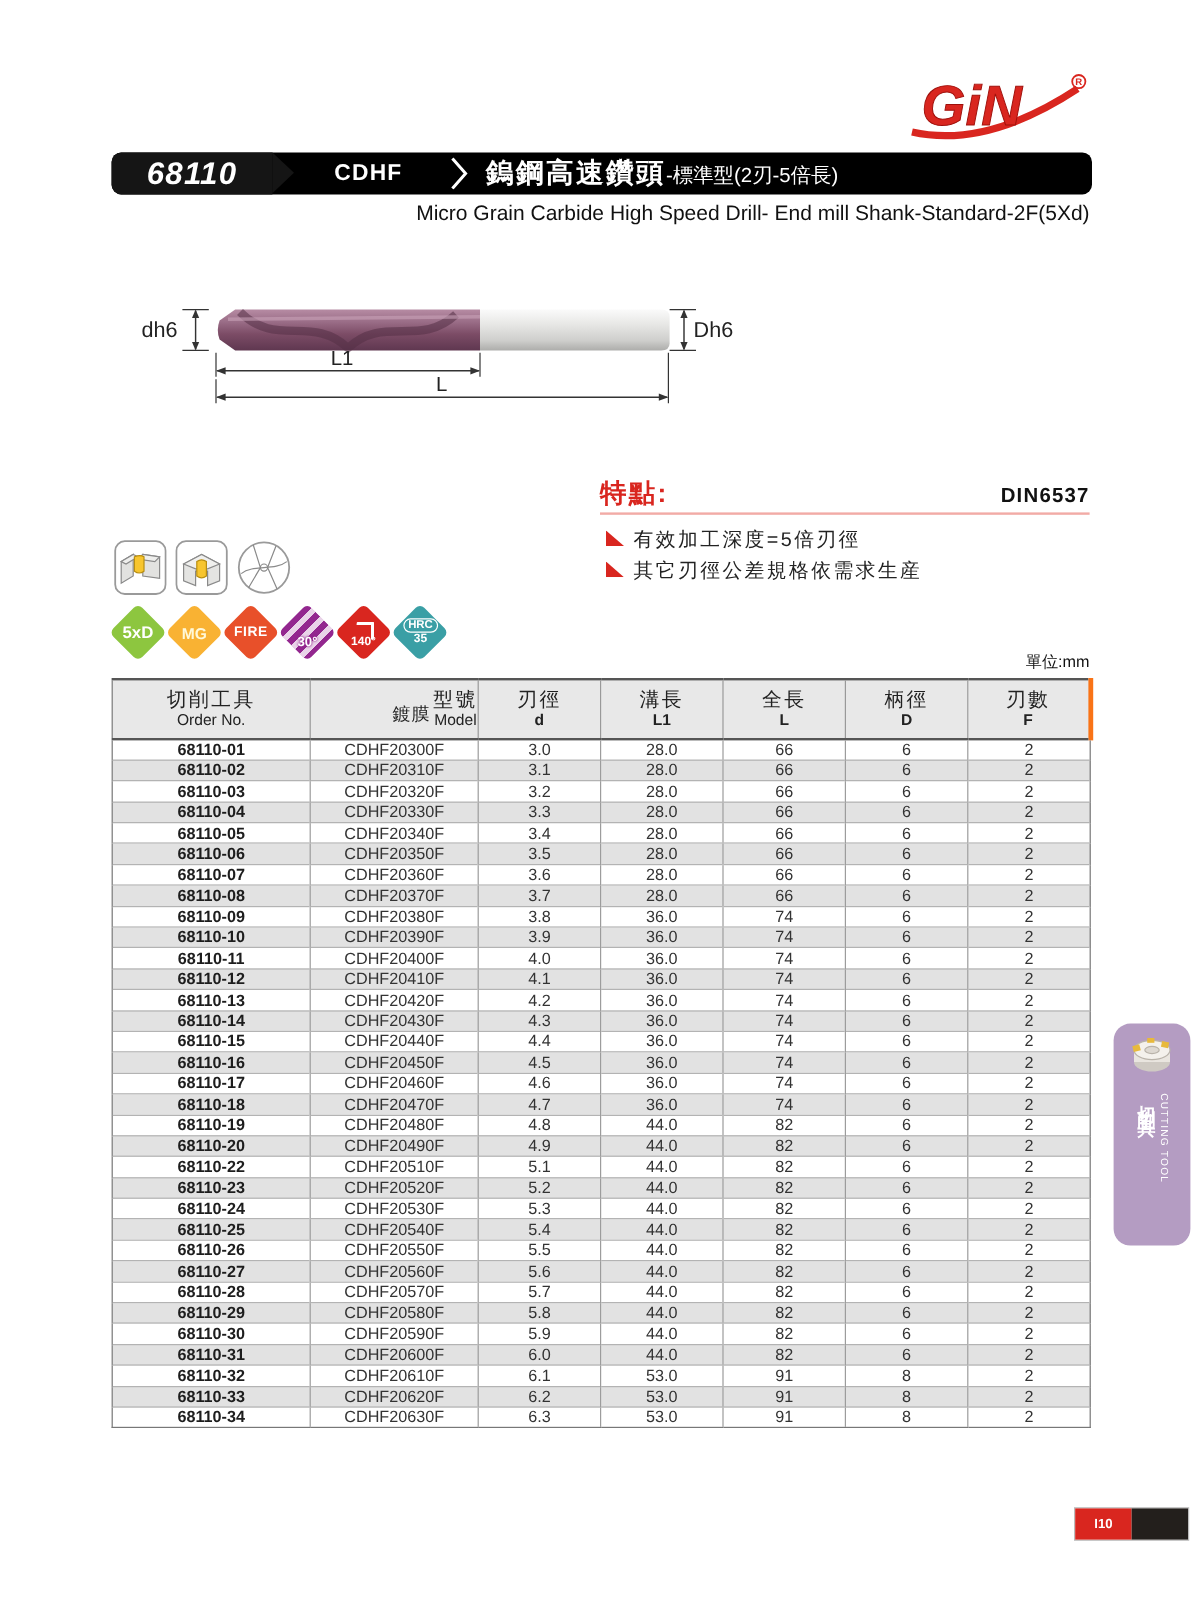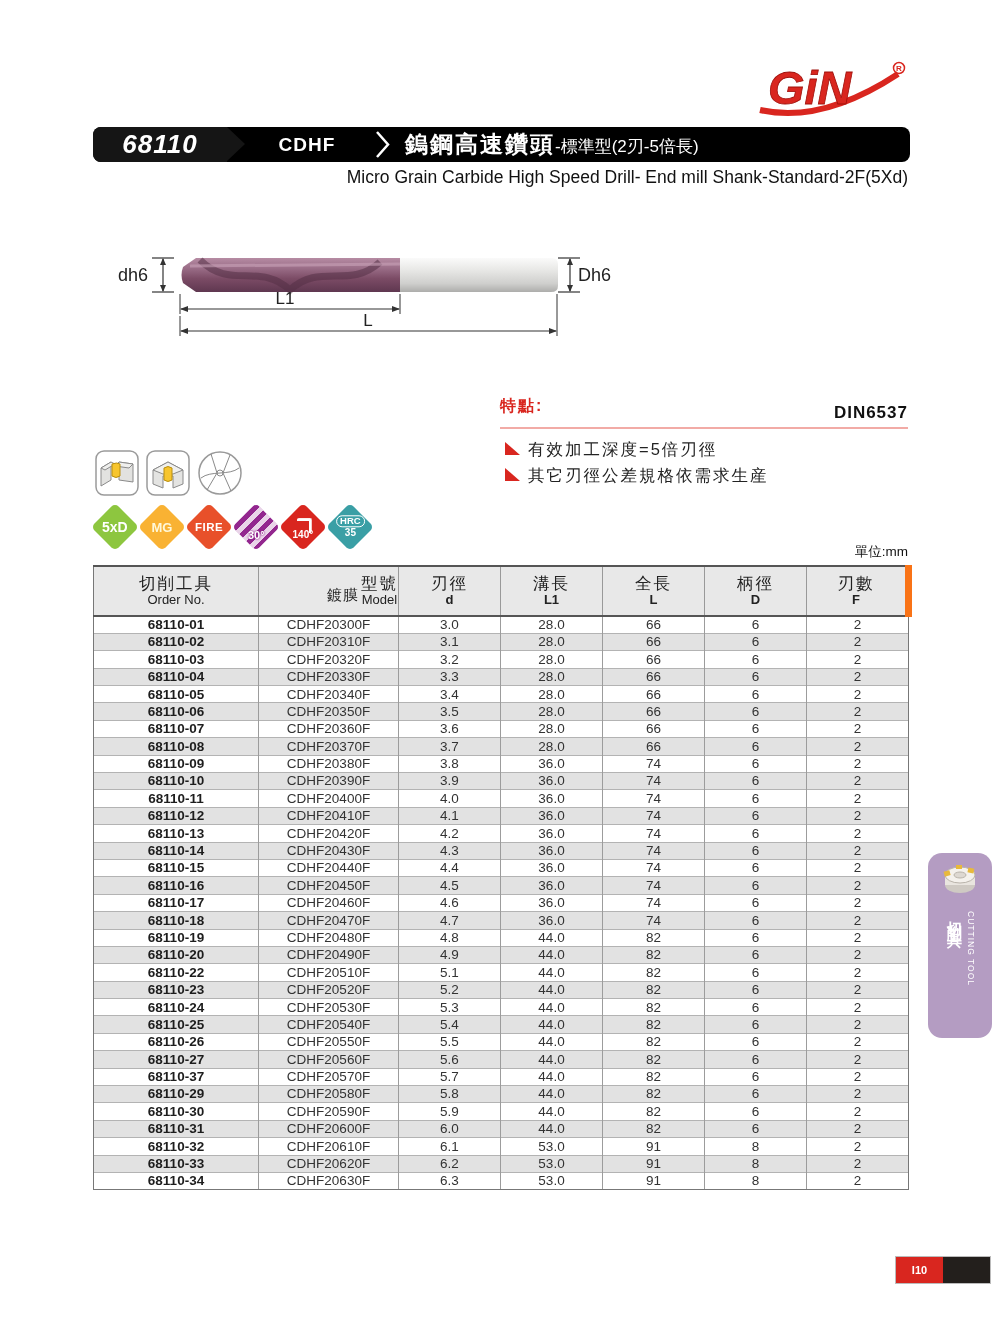--- a/index.html
+++ b/index.html
@@ -23,21 +23,21 @@
   .banner-chevron { position:absolute; left:282px; top:4px; }
   .title-cn { position:absolute; left:312px; top:0; height:35px; line-height:34px; color:#fff; white-space:nowrap; }
   .title-cn .main { font-size:23px; font-weight:600; letter-spacing:2px; }
   .title-cn .suffix { font-size:17px; font-weight:500; }
   .subtitle { position:absolute; right:92px; top:167px; font-size:17.5px; font-weight:normal; color:#111; }
 
   
   .diagram { position:absolute; left:100px; top:246px; }
 
   
-  .feat-head { position:absolute; left:500px; top:396px; color:#d9261f; font-size:16px; font-weight:bold; letter-spacing:2px; }
+  .feat-head { position:absolute; left:500px; top:396px; color:#d9261f; font-size:22px; font-weight:bold; letter-spacing:2px; }
   .feat-std  { position:absolute; right:92px; top:403px; color:#111; font-size:17px; font-weight:bold; letter-spacing:1px; }
   .feat-rule { position:absolute; left:500px; right:92px; top:427px; height:2px; background:#f2aba6; }
   .feat-item { position:absolute; left:505px; display:flex; align-items:flex-start; gap:8px; }
   .feat-item.i0 { top:439px; } .feat-item.i1 { top:465px; }
   .tri { width:15px; height:13px; margin-top:3px; background:#d9261f;
          clip-path:polygon(0 0, 100% 100%, 0 100%); flex:none; }
   .feat-text { font-size:16.5px; color:#222; letter-spacing:2px; }
 
   
   .app-icons { position:absolute; left:95px; top:450px; display:flex; gap:7px; align-items:center; }
@@ -61,21 +61,21 @@
   .unit-label { position:absolute; right:92px; top:543px; font-size:13.5px; color:#111; }
 
   
   .spec-table { position:absolute; left:93px; top:565px; width:815px; border-collapse:collapse;
                 table-layout:fixed; }
   .spec-table col.c0 { width:165px; } .spec-table col.c1 { width:140px; }
   .spec-table col.c2,.spec-table col.c3,.spec-table col.c4,.spec-table col.c5,.spec-table col.c6 { width:102px; }
   .spec-table th { background:#e8e8e8; height:50px; border-top:2px solid #555; border-bottom:2px solid #555;
                    border-left:1px solid #999; font-weight:normal; vertical-align:middle; }
   .spec-table th:first-child { border-left:1px solid #777; }
-  .spec-table th:last-child { border-right:7px solid #f97316; }
+  .spec-table th:last-child { border-right:4px solid #f97316; }
   .th-cn { display:block; font-size:16.5px; color:#222; letter-spacing:2px; line-height:1.15; }
   .th-en { display:block; font-size:13px; color:#222; font-weight:bold; line-height:1.15; }
   .th-en.plain { font-weight:normal; }
   .th-model { display:flex; align-items:center; justify-content:flex-end; gap:2px; }
   .th-model .pre { font-size:15px; color:#222; letter-spacing:1px; margin-top:8px; }
   .th-model .stack { display:flex; flex-direction:column; align-items:center; }
   .spec-table td { height:17.4px; text-align:center; font-size:13.5px; color:#333;
                    border-top:1px solid #b3b3b3; border-left:1px solid #9c9c9c; line-height:1; padding:0; }
   .spec-table td:first-child { font-weight:bold; color:#1d1d1d; border-left:1px solid #777; }
   .spec-table td:last-child { border-right:1px solid #777; }
@@ -516,21 +516,21 @@
         <tr>
           <td>68110-27</td>
           <td>CDHF20560F</td>
           <td>5.6</td>
           <td>44.0</td>
           <td>82</td>
           <td>6</td>
           <td>2</td>
         </tr>
         <tr>
-          <td>68110-37</td>
+          <td>68110-28</td>
           <td>CDHF20570F</td>
           <td>5.7</td>
           <td>44.0</td>
           <td>82</td>
           <td>6</td>
           <td>2</td>
         </tr>
         <tr>
           <td>68110-29</td>
           <td>CDHF20580F</td>

